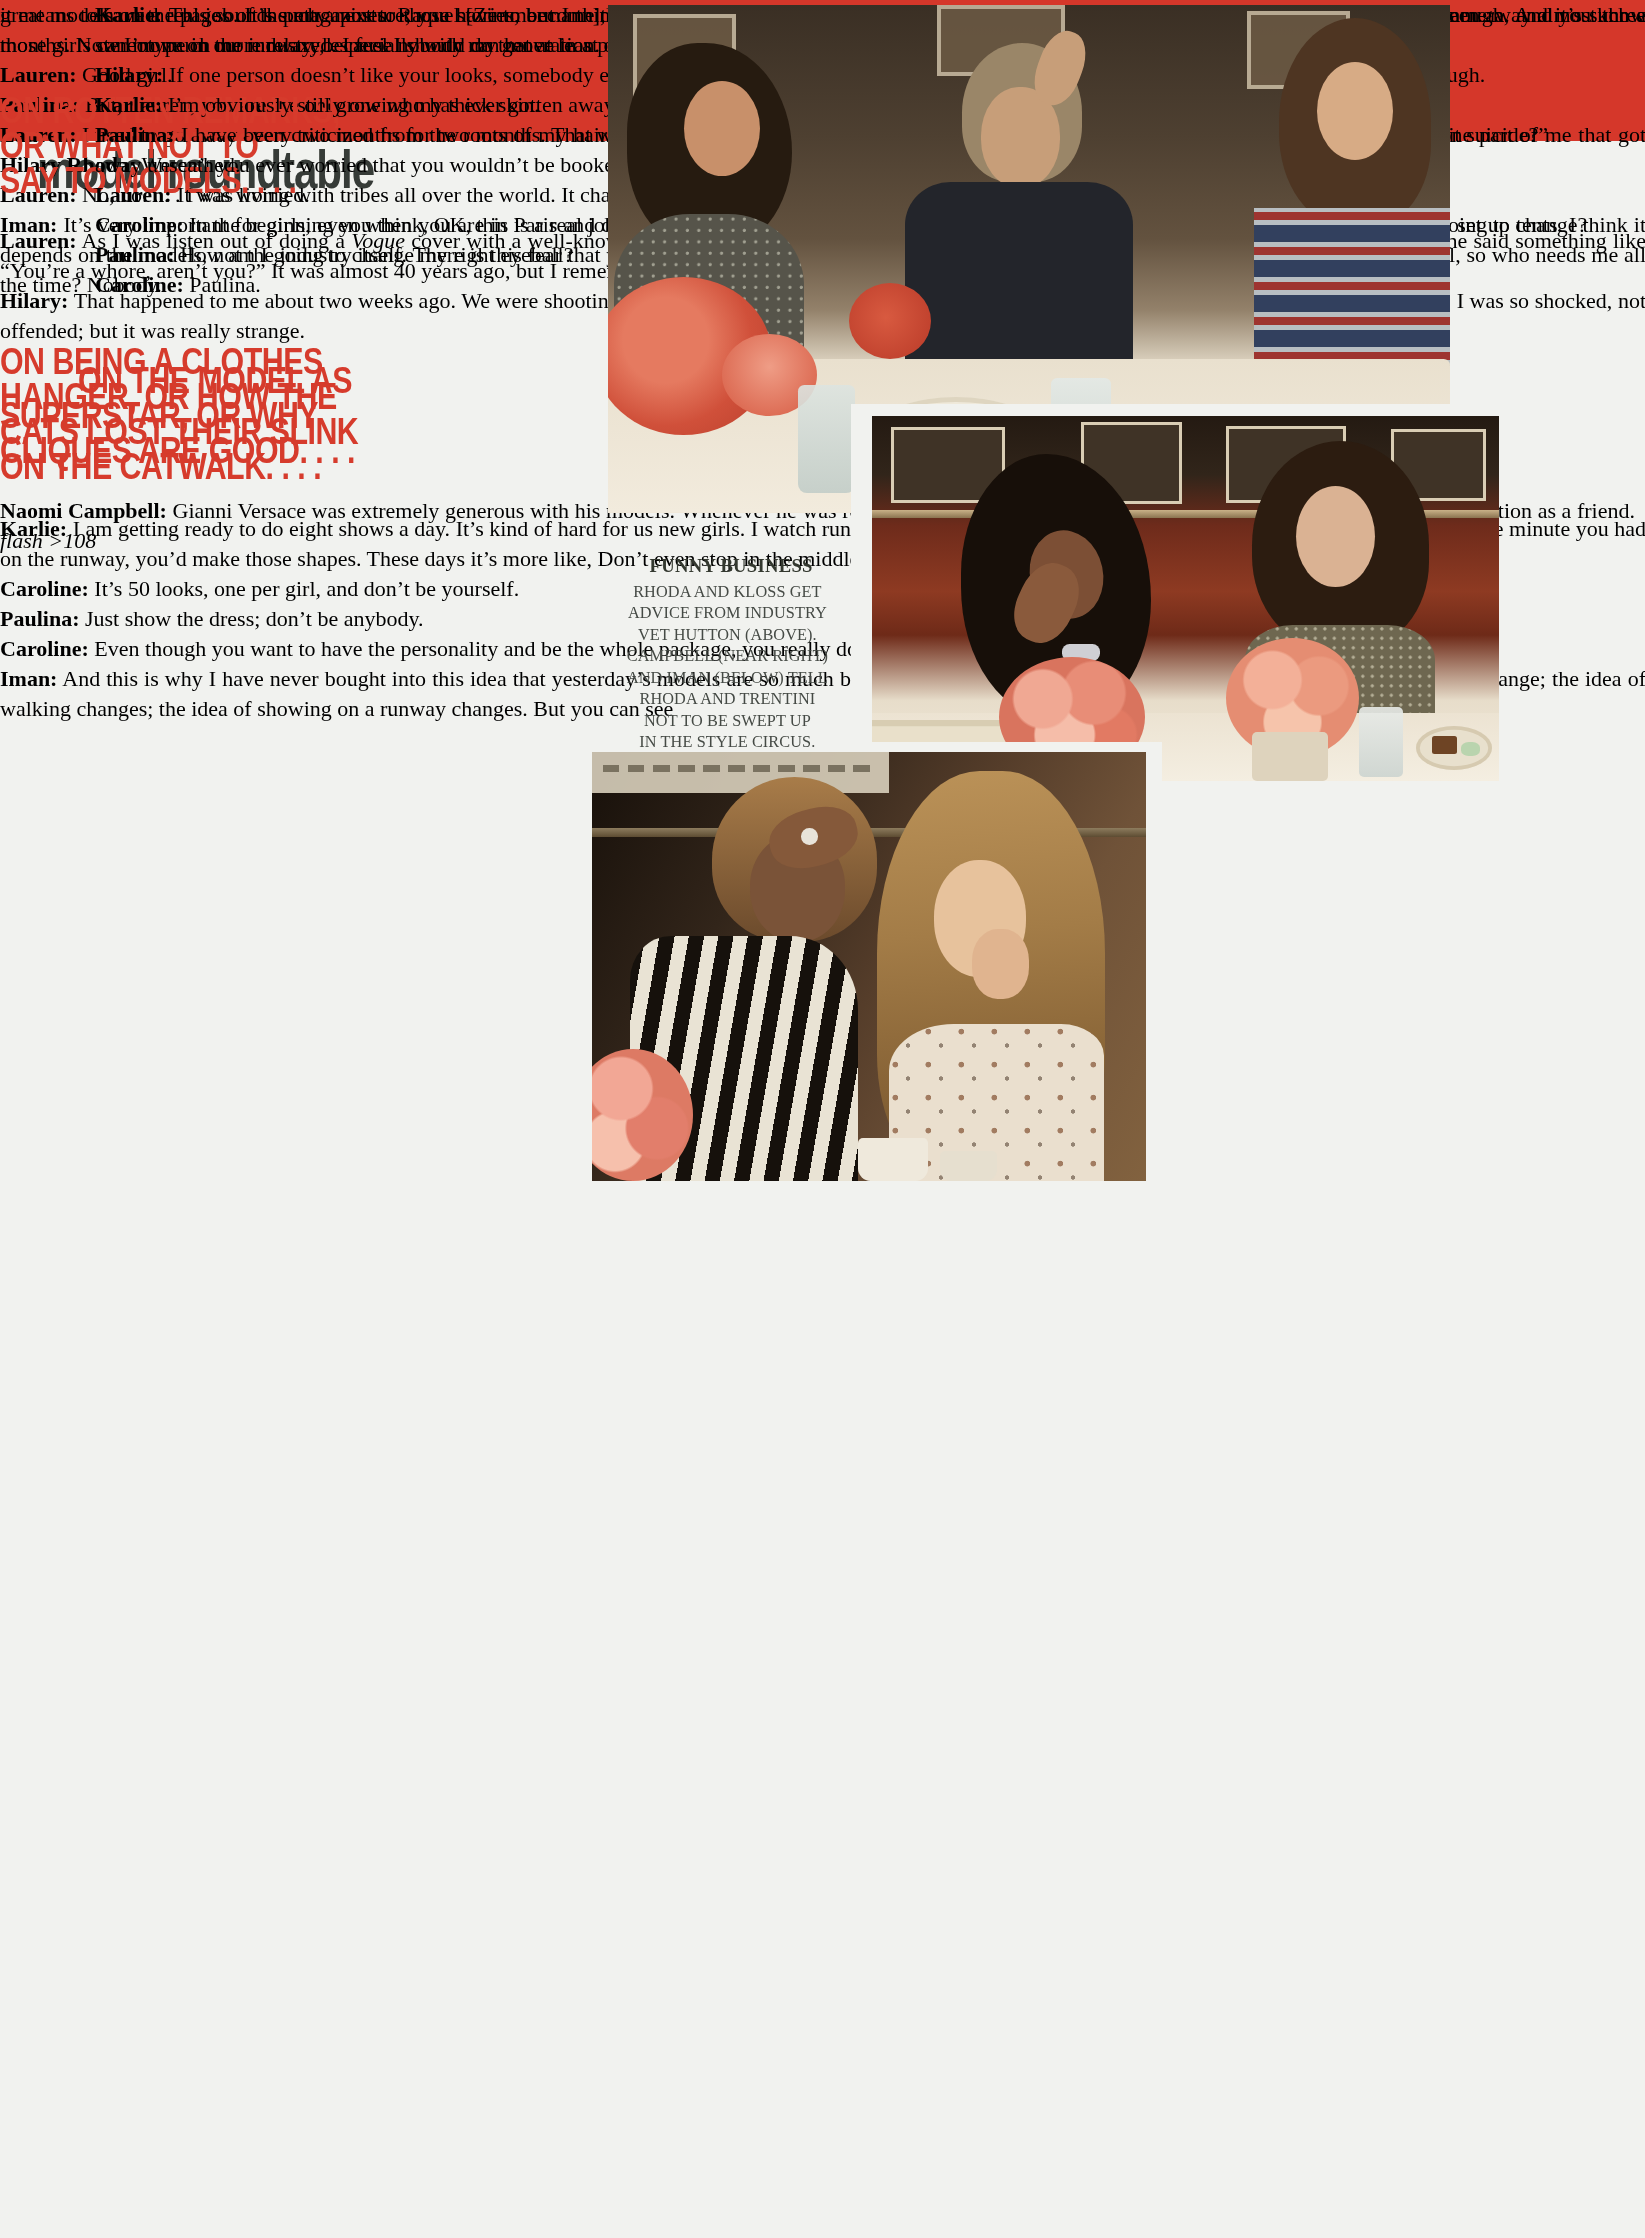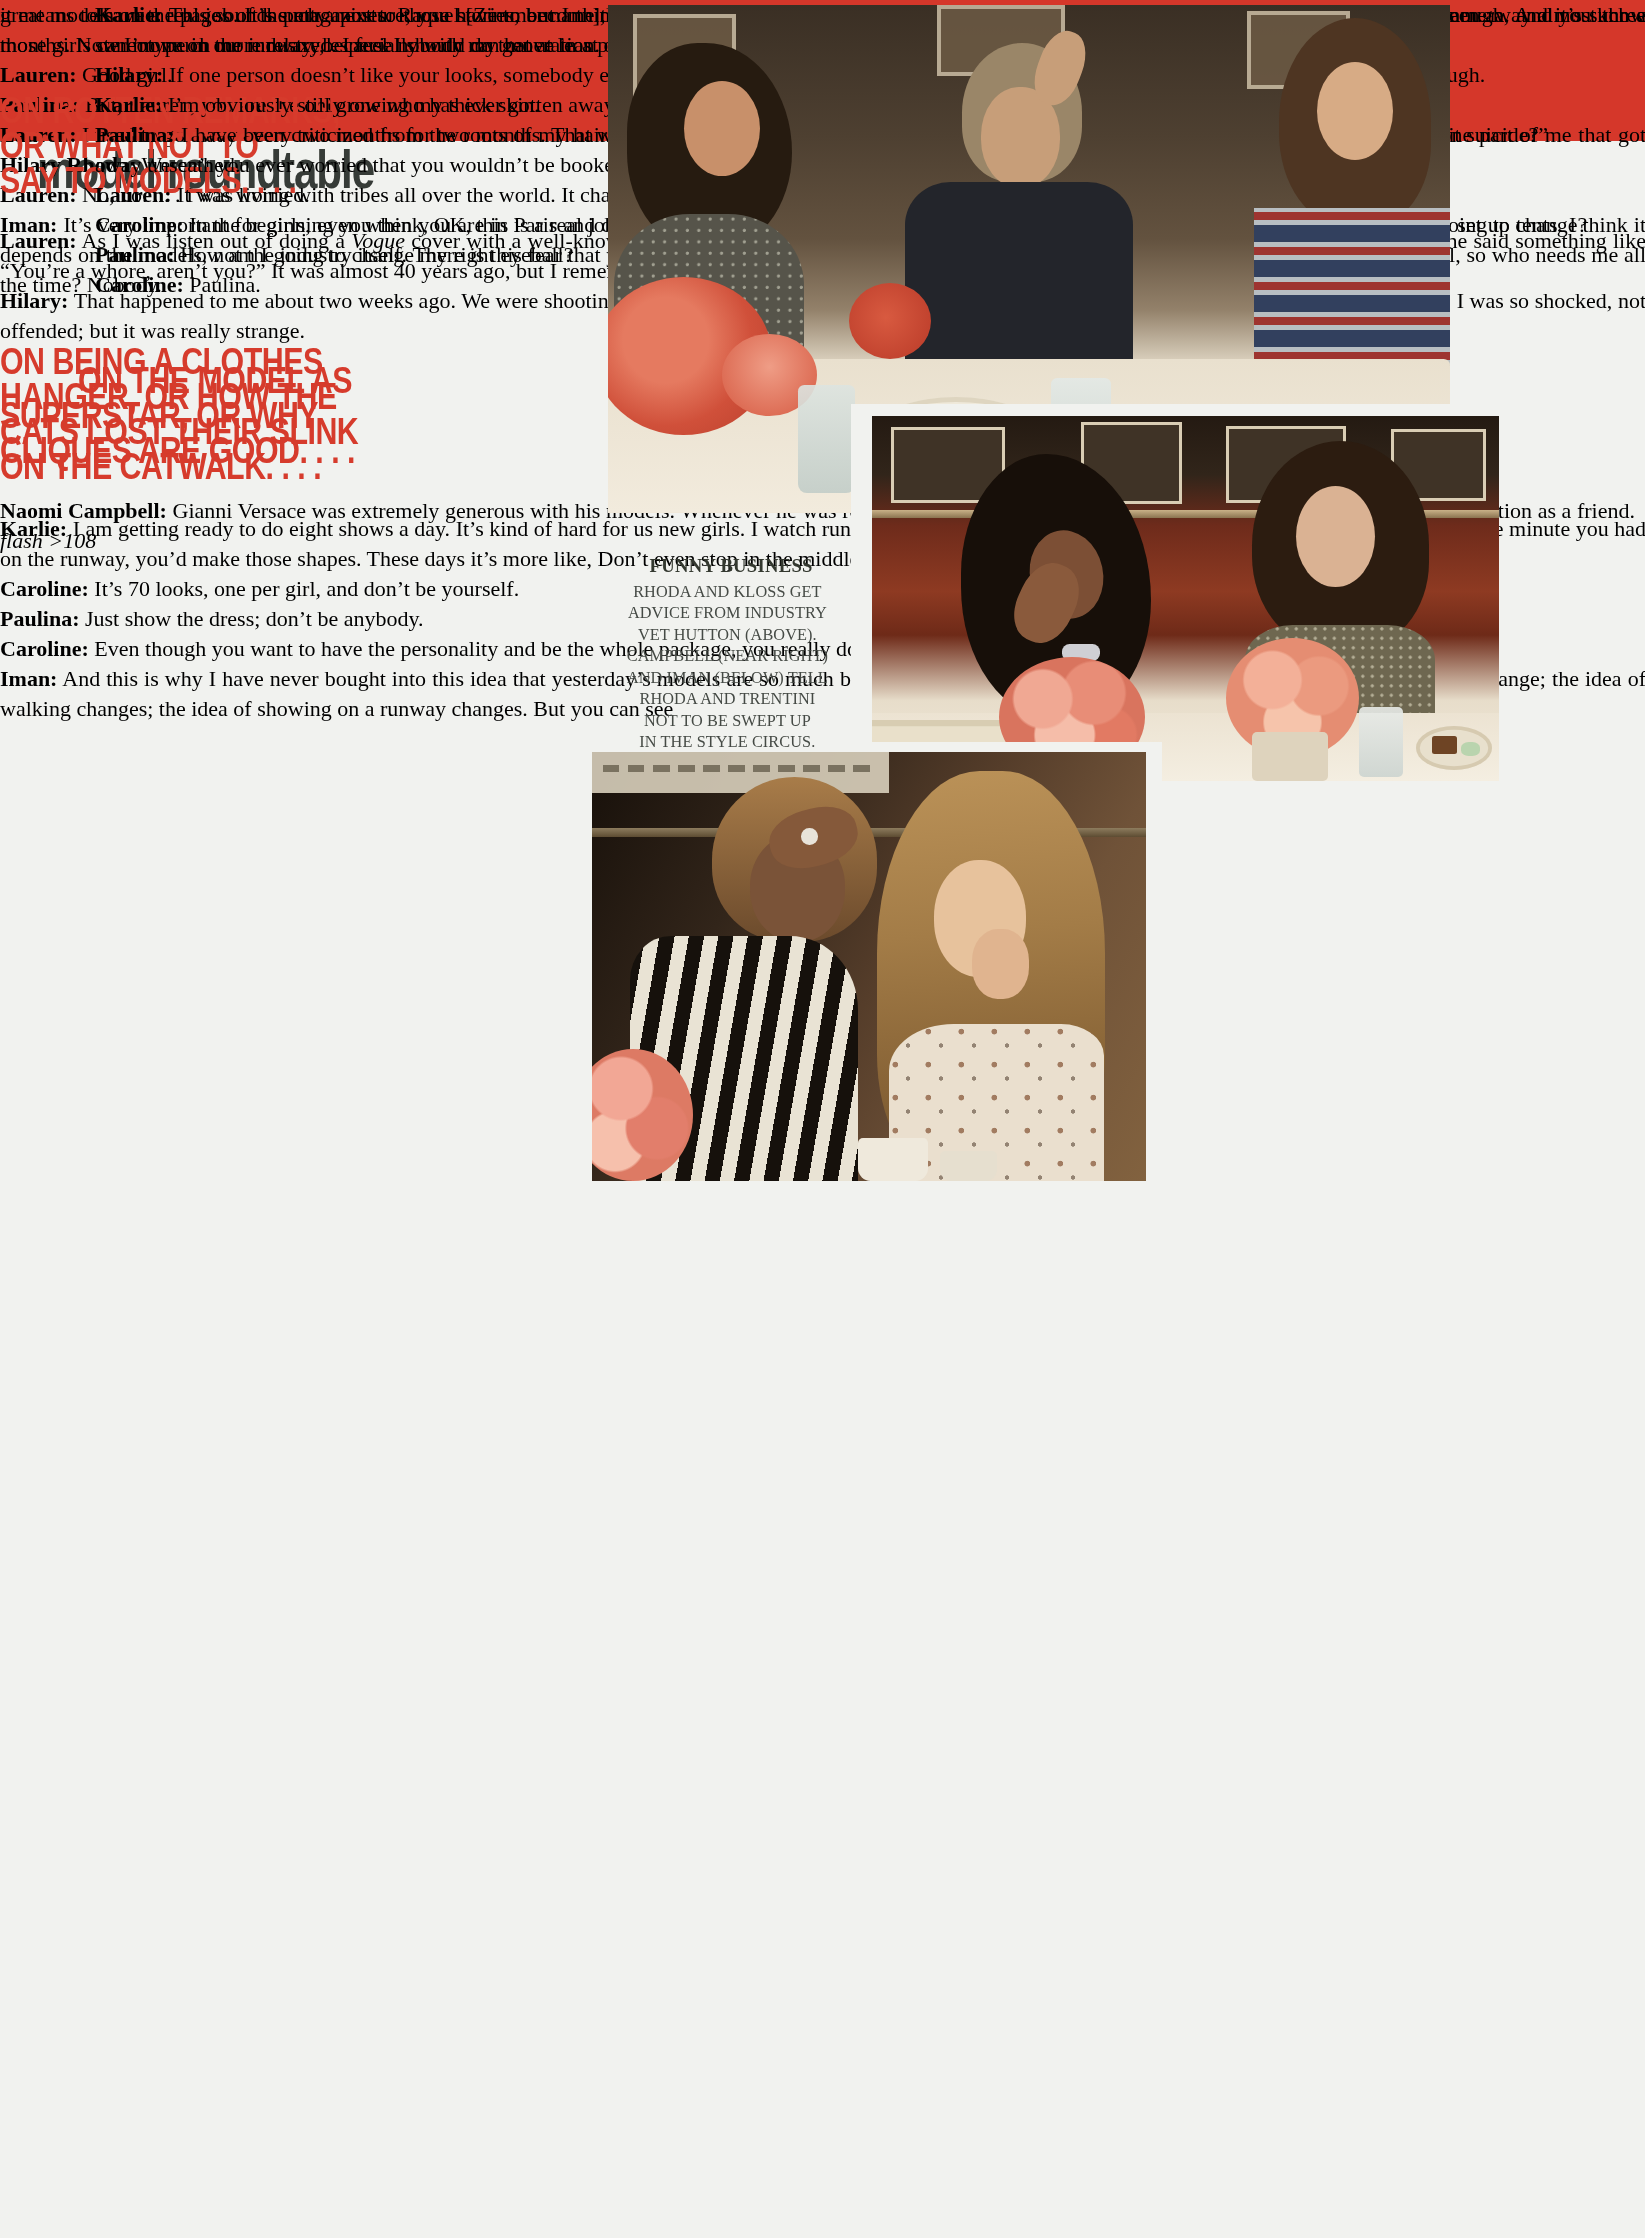--- a/index.html
+++ b/index.html
@@ -197,21 +197,21 @@
   <div class="col col1">
     <p class="body"><span>it means to have a real job. It’s such a posture; you have to become this whole different person. And if you don’t take time off, your smile isn’t real anymore. I’ve been away almost three months. Now I’m much more relaxed. I feel I should do that at least once or twice a year.</span></p>
     <p class="body"><span class="rb">Lauren:</span><span> Good girl.</span></p>
     <p class="body"><span class="rb">Paulina:</span><span> But, Lauren, you are the only one who has ever gotten away with that in the fashion business.</span></p>
     <p class="body"><span class="rb">Lauren:</span><span> I used to go away every two months for two months. That was my entire life—for 27, 28 years. And when I came back, girls would say, “Didn’t you commit suicide?”</span></p>
     <p class="body"><span class="rb">Hilary Rhoda:</span><span> Weren’t you ever worried that you wouldn’t be booked again?</span></p>
     <p class="body"><span class="rb">Lauren:</span><span> No, no. . . . I was living with tribes all over the world. It changes your brain; it changes your face.</span></p>
     <p class="body"><span class="rb">Iman:</span><span> It’s very important for girls, even when you are in Paris and doing the collections, to go to a museum. Because our business is like a circus. Literally. We’ve set up tents. I think it depends on the models, not the industry itself. There is this fear that you will be replaced. I’ve taken time off lots of times. But I would also just say, I’m a black girl, so who needs me all the time? Nobody.</span></p>
     <h2 class="xhead xh1">ON BEING A CLOTHES<br>HANGER, OR HOW THE<br>CATS LOST THEIR SLINK<br>ON THE CATWALK. . . .</h2>
     <p class="body"><span class="rb">Karlie:</span><span> I am getting ready to do eight shows a day. It’s kind of hard for us new girls. I watch runway shows from years ago. You guys had those beautiful poses, and in the minute you had on the runway, you’d make those shapes. These days it’s more like, Don’t even stop in the middle of the runway.</span></p>
-    <p class="body"><span class="rb">Caroline:</span><span> It’s 70 looks, one per girl, and don’t be yourself.</span></p>
+    <p class="body"><span class="rb">Caroline:</span><span> It’s 50 looks, one per girl, and don’t be yourself.</span></p>
     <p class="body"><span class="rb">Paulina:</span><span> Just show the dress; don’t be anybody.</span></p>
     <p class="body"><span class="rb">Caroline:</span><span> Even though you want to have the personality and be the whole package, you really don’t have a chance.</span></p>
     <p class="body"><span class="rb">Iman:</span><span> And this is why I have never bought into this idea that yesterday’s models are so much better than today’s models. There are great models out there. The times change; the idea of walking changes; the idea of showing on a runway changes. But you can see</span></p>
   </div>
 
   <div class="col col2">
     <p class="body"><span>great models on the pages of the magazines. Raquel [Zimmermann], Coco [Rocha], Chanel Iman, and Jourdan Dunn—those girls know how to move in front of a camera. And you know those girls can move on the runway, because nobody can move in a picture like that and not have it in them.</span></p>
     <h2 class="xhead xh2">ON ROTTEN REMARKS,<br>OR WHAT NOT TO<br>SAY TO MODELS. . . .</h2>
     <p class="body"><span class="rb">Lauren:</span><span> As I was listen out of doing a </span><span class="ri">Vogue</span><span> cover with a well-known photographer, I passed him and said something like “Good night. Have a good time.” And he said something like “You’re a whore, aren’t you?” It was almost 40 years ago, but I remember thinking, What was he really trying to say?</span></p>
     <p class="body"><span class="rb">Hilary:</span><span> That happened to me about two weeks ago. We were shooting in Los Angeles on location. Somebody said to the production guys, “Are you shooting porn?” I was so shocked, not offended; but it was really strange.</span></p>

